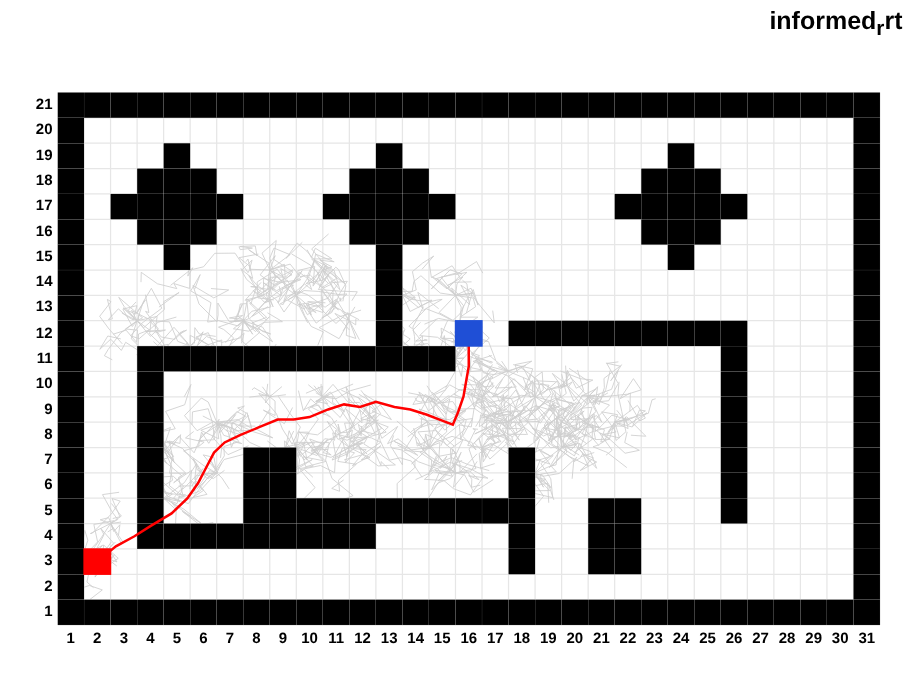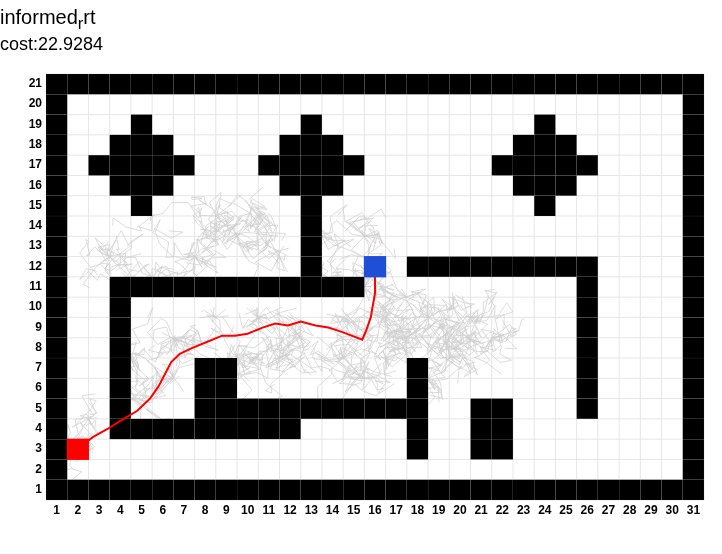--- a/index.html
+++ b/index.html
@@ -11,22 +11,22 @@
   .stage {
     position: relative;
     width: 722px;
     height: 554px;
     background: #fff;
   }
   .title, .subtitle {
     position: absolute;
     left: 0;
     width: 722px;
-    text-align: left;
-    font-weight: 400;
+    text-align: right;
+    font-weight: 700;
     color: #000;
   }
   .title { top: 6px; font-size: 20px; }
   .subtitle { top: 34px; font-size: 18px; }
   .plot {
     position: absolute;
     left: 46px;
     top: 72px;
     width: 660px;
     height: 450px;
@@ -43,23 +43,20 @@
   .tree { fill: none; stroke: #cfcfcf; stroke-width: 0.7; stroke-linecap: round; }
   .start { fill: #ff0000; }
   .goal  { fill: #1f4fd6; }
 </style>
 </head>
 <body>
 
 <div class="stage">
   <div class="title">
     <span>informed</span><sub>r</sub><span>rt</span>
-  </div>
-  <div class="subtitle">
-    <span>cost:</span><span>22.9284</span>
   </div>
   <div class="plot">
     <svg id="svg" width="660" height="450">
         <g class="grid">
           <line x1="0" y1="2" x2="0" y2="428"></line>
           <line x1="21.225806451612904" y1="2" x2="21.225806451612904" y2="428"></line>
           <line x1="42.45161290322581" y1="2" x2="42.45161290322581" y2="428"></line>
           <line x1="63.67741935483871" y1="2" x2="63.67741935483871" y2="428"></line>
           <line x1="84.90322580645162" y1="2" x2="84.90322580645162" y2="428"></line>
           <line x1="106.12903225806451" y1="2" x2="106.12903225806451" y2="428"></line>

